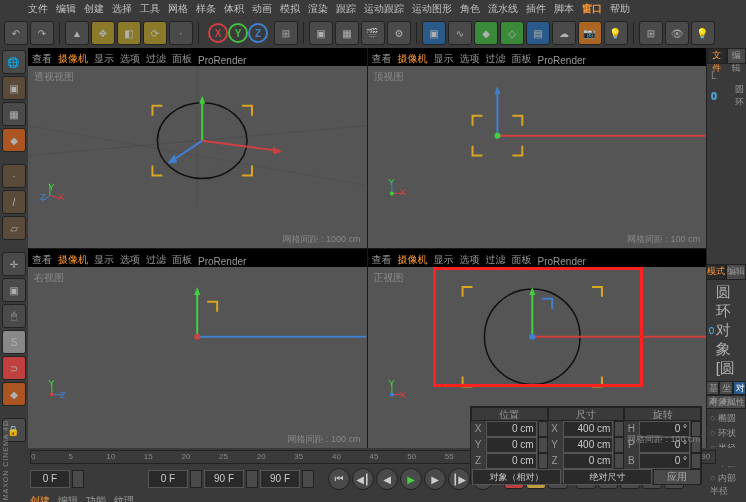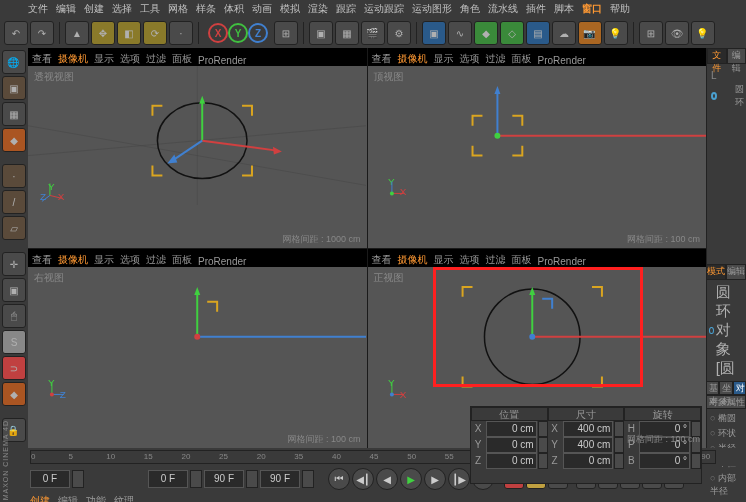--- a/index.html
+++ b/index.html
@@ -433,15 +433,20 @@
     <div class="lbl">Z</div>
       <div class="val">0 cm</div>
       <div class="spin"></div>
     <div class="lbl">Z</div>
       <div class="val">0 cm</div>
       <div class="spin"></div>
     <div class="lbl">B</div>
       <div class="val">0 °</div>
       <div class="spin"></div>
   </div>
+  <div class="coord-bottom">
+    <div class="dd">对象（相对）</div>
+    <div class="dd">绝对尺寸</div>
+    <div class="apply">应用</div>
+  </div>
 </div>
 
 <div class="logo-vert">MAXON CINEMA 4D</div>
 
 </body></html>

